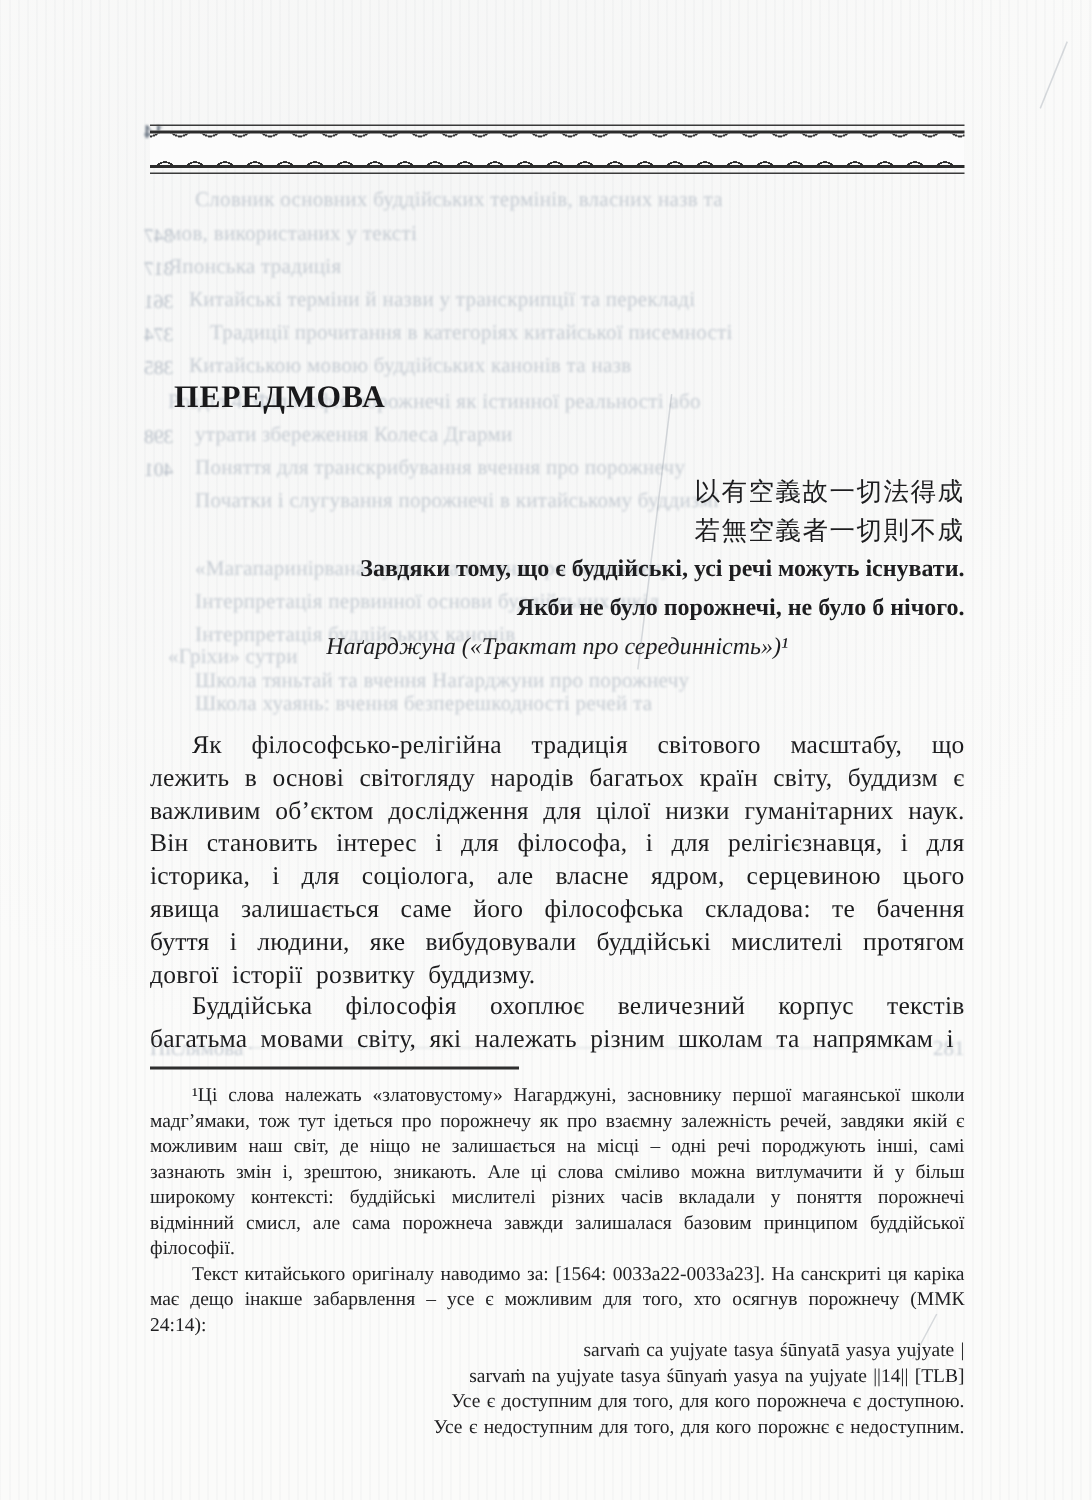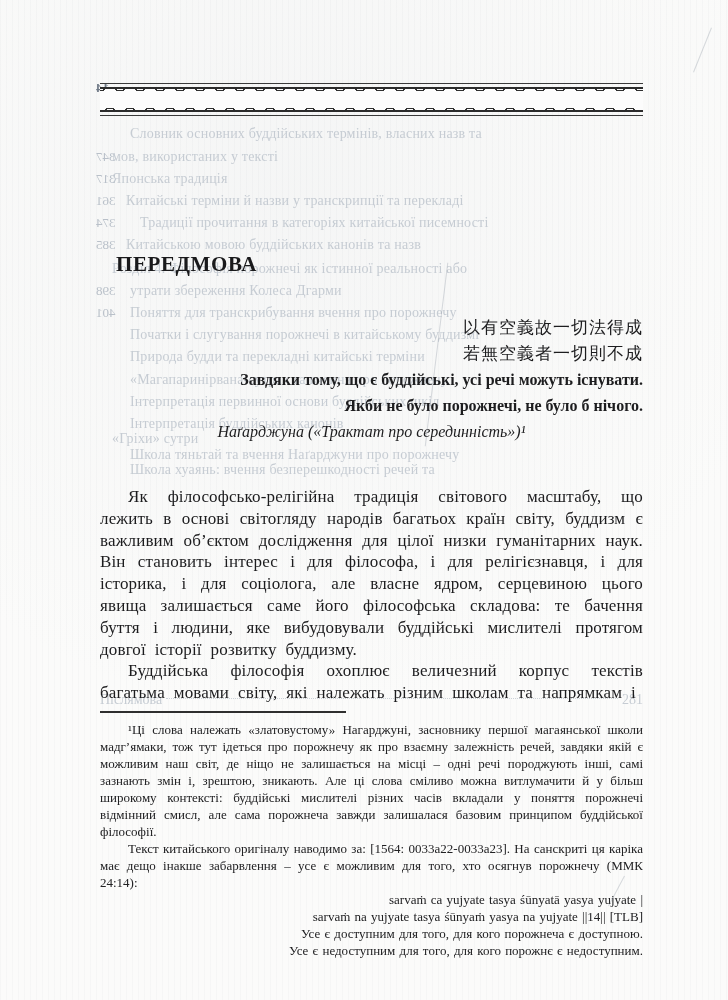--- a/index.html
+++ b/index.html
@@ -90,21 +90,20 @@
     <div class="gline" style="top:126px;left:130px">Словник основних буддійських термінів, власних назв та</div>
     <div class="gline" style="top:149px;left:112px">мов, використаних у тексті</div>
     <div class="gline" style="top:171px;left:112px">Японська традиція</div>
     <div class="gline" style="top:193px;left:126px">Китайські терміни й назви у транскрипції та перекладі</div>
     <div class="gline" style="top:215px;left:140px">Традиції прочитання в категоріях китайської писемності</div>
     <div class="gline" style="top:237px;left:126px">Китайською мовою буддійських канонів та назв</div>
     <div class="gline" style="top:261px;left:112px">Розділ 4. Філософія порожнечі як істинної реальності або</div>
     <div class="gline" style="top:283px;left:130px">утрати збереження Колеса Дгарми</div>
     <div class="gline" style="top:305px;left:130px">Поняття для транскрибування вчення про порожнечу</div>
     <div class="gline" style="top:327px;left:130px">Початки і слугування порожнечі в китайському буддизмі</div>
-    <div class="gline" style="top:349px;left:130px">Природа будди та перекладні китайські терміни</div>
     <div class="gline" style="top:372px;left:130px">«Магапаринірвана-сутра» та вчення про порожнечу</div>
     <div class="gline" style="top:394px;left:130px">Інтерпретація первинної основи буддійських шкіл</div>
     <div class="gline" style="top:416px;left:130px">Інтерпретація буддійських канонів</div>
     <div class="gline" style="top:431px;left:112px">«Гріхи» сутри</div>
     <div class="gline" style="top:447px;left:130px">Школа тяньтай та вчення Наґарджуни про порожнечу</div>
     <div class="gline" style="top:462px;left:130px">Школа хуаянь: вчення безперешкодності речей та</div>
 
     <div class="gnum dark" style="top:80px;left:96px">14</div>
     <div class="gnum" style="top:149px;left:96px">347</div>
     <div class="gnum" style="top:171px;left:96px">317</div>

